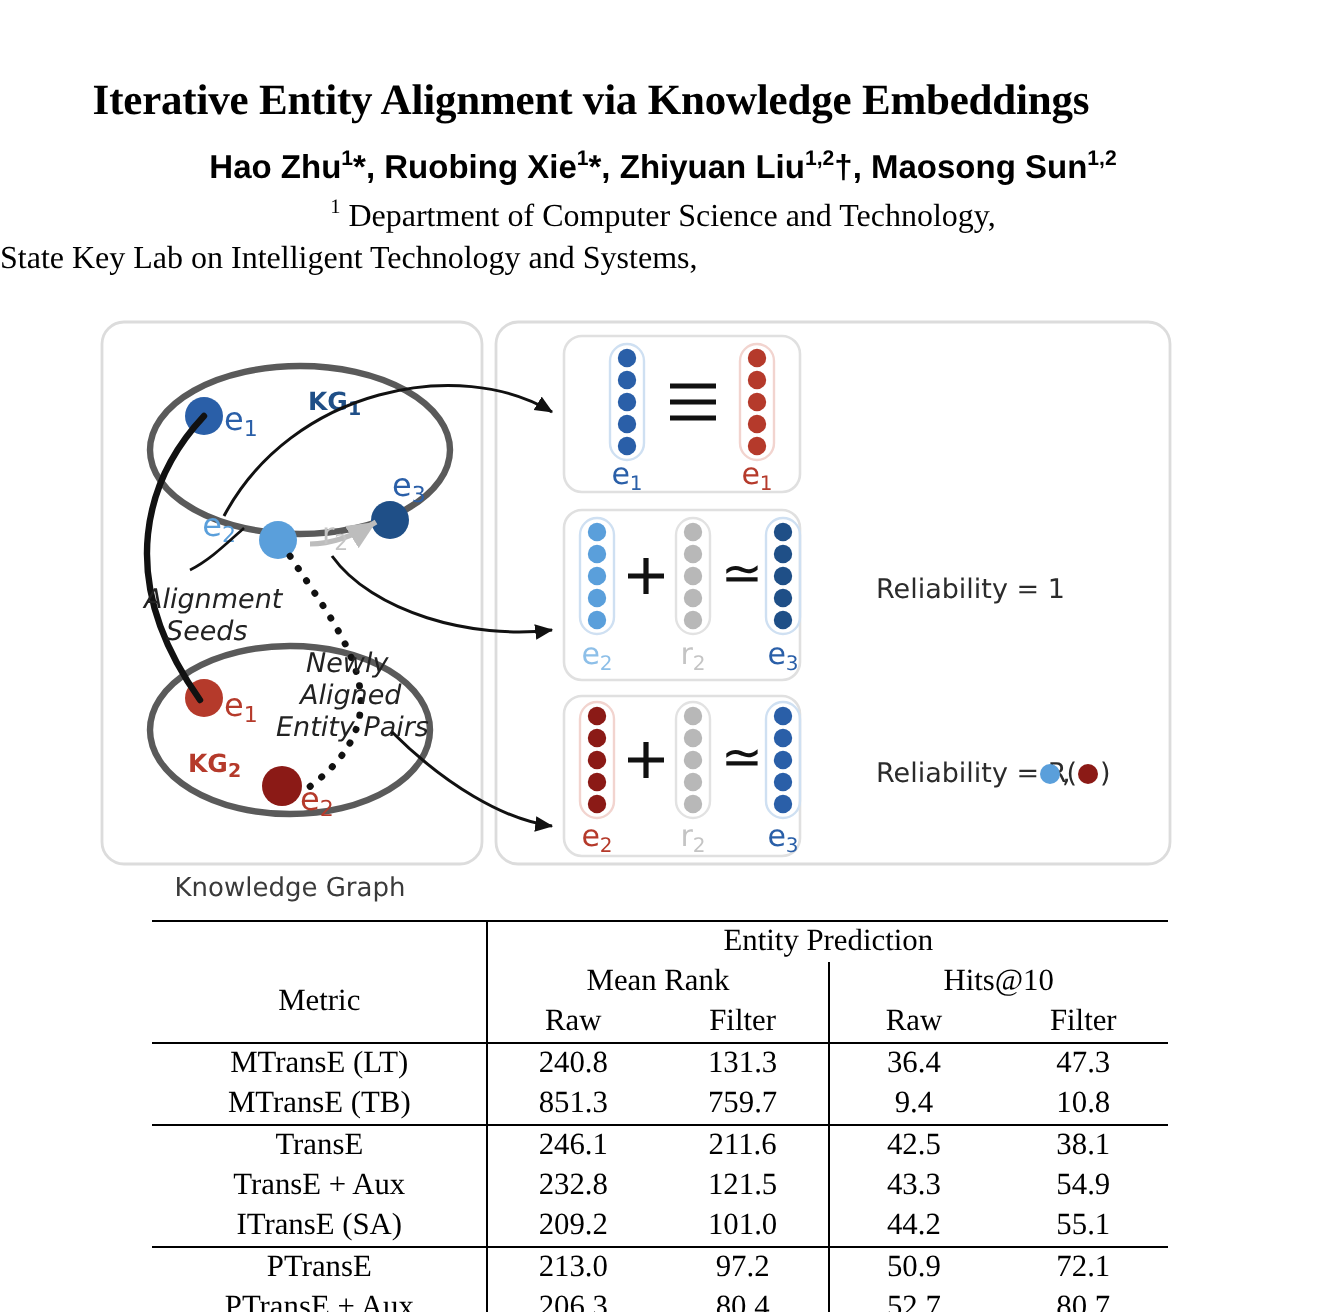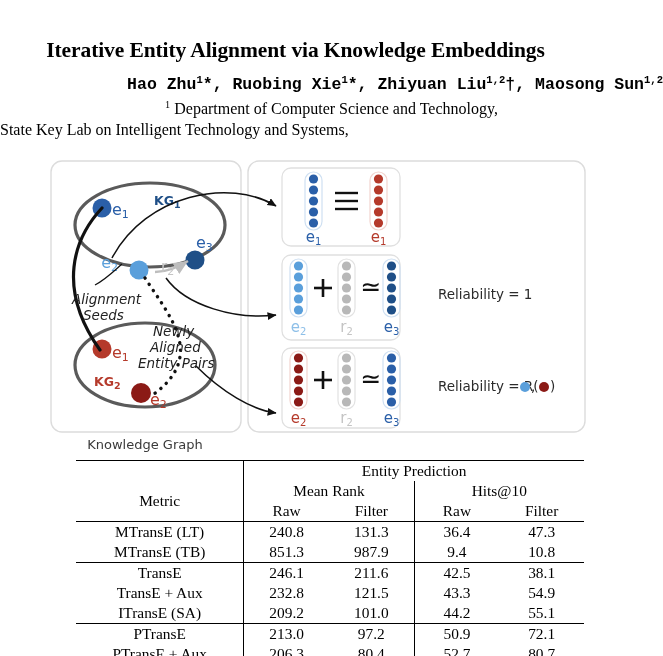--- a/index.html
+++ b/index.html
@@ -25,22 +25,22 @@
     text-align: center;
     font-family: "Liberation Serif", serif;
     font-weight: bold;
     font-size: 21.5px;
     letter-spacing: -0.1px;
   }
   .authors {
     position: absolute;
     left: 0; top: 75px;
     width: 663px;
-    text-align: right;
-    font-family: Liberation Mono, monospace;
+    text-align: center;
+    font-family: Liberation Sans, sans-serif;
     font-weight: bold;
     font-size: 16.5px;
   }
   .affil1 {
     position: absolute;
     left: 0; top: 100px;
     width: 663px;
     text-align: center;
     font-family: "Liberation Serif", serif;
     font-size: 16px;
@@ -301,21 +301,21 @@
         <tr>
           <td class="rule-mid">MTransE (LT)</td>
           <td class="rule-mid vline-l">240.8</td>
           <td class="rule-mid">131.3</td>
           <td class="rule-mid vline-l">36.4</td>
           <td class="rule-mid">47.3</td>
         </tr>
         <tr>
           <td>MTransE (TB)</td>
           <td class="vline-l">851.3</td>
-          <td>987.9</td>
+          <td>759.7</td>
           <td class="vline-l">9.4</td>
           <td>10.8</td>
         </tr>
       </tbody>
 
       <tbody>
         <tr>
           <td class="rule-mid">TransE</td>
           <td class="rule-mid vline-l">246.1</td>
           <td class="rule-mid">211.6</td>

